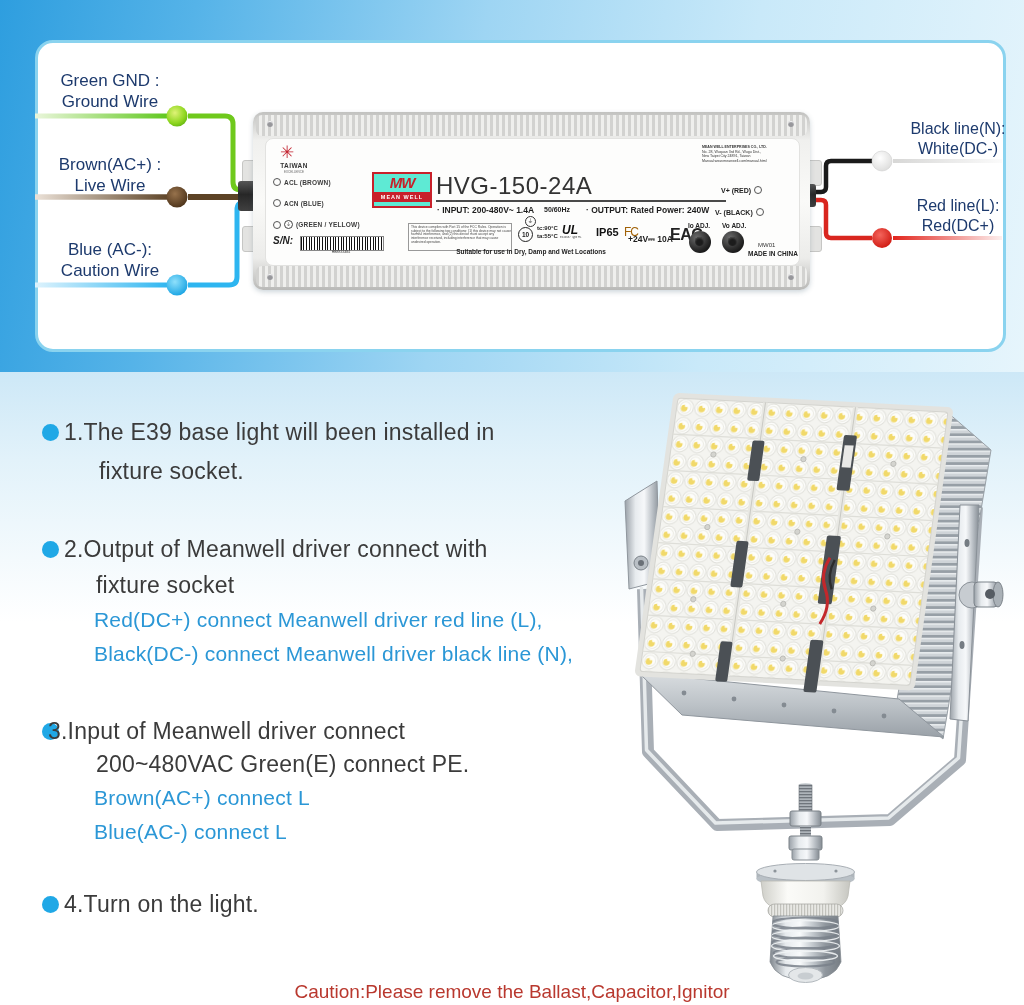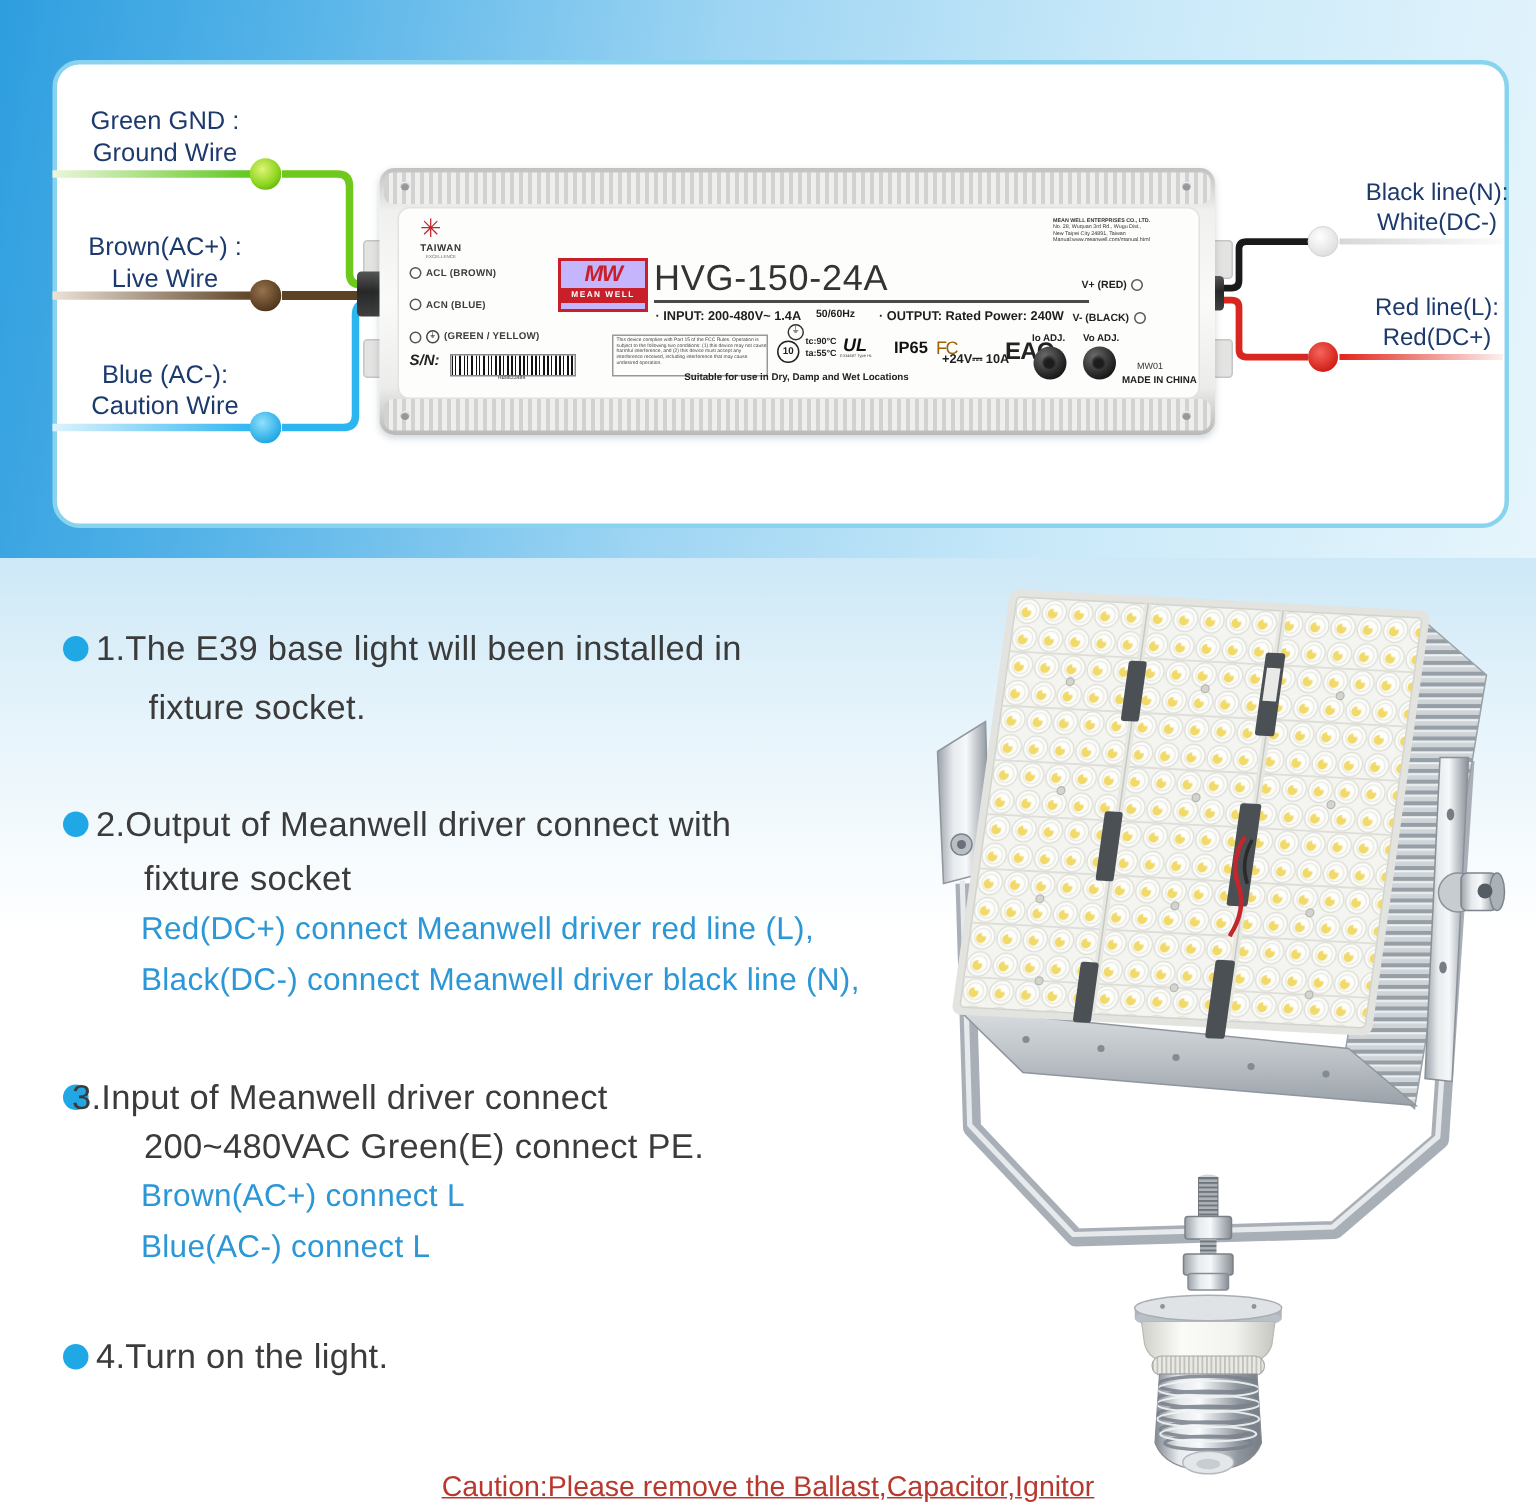--- a/index.html
+++ b/index.html
@@ -31,21 +31,21 @@
   .tw-sub{left:4px;top:31px;width:96px;text-align:center;font-size:6px;color:#666;transform:scale(.5);transform-origin:0 0;}
   .trow{display:flex;align-items:center;gap:3px;left:7px;}
   .ocirc{position:static;width:6px;height:6px;border:1px solid #555;border-radius:50%;display:inline-block;}
   .gnd-mini{position:static;width:7px;height:7px;border:1px solid #444;border-radius:50%;font-size:5px;line-height:7px;text-align:center;display:inline-block;}
   .tname{position:static;font-size:6.5px;font-weight:bold;color:#3c3c3c;letter-spacing:.2px;}
   .snlab{left:7px;top:96px;font-size:10px;font-weight:bold;font-style:italic;color:#222;}
   .barcode{left:34px;top:97px;width:82px;height:13px;background:
     repeating-linear-gradient(90deg,#111 0 1px,#fff 1px 2.5px,#111 2.5px 3px,#fff 3px 5px,#111 5px 6.5px,#fff 6.5px 8px);
     border:1px solid #888;}
   .bcnum{left:34px;top:111px;width:164px;text-align:center;font-size:7px;color:#333;transform:scale(.5);transform-origin:0 0;}
-  .mw-box{left:106px;top:33px;width:56px;height:32px;border:2px solid #c8202a;background:#c4b5fd;}
+  .mw-box{left:106px;top:33px;width:56px;height:32px;border:2px solid #c8202a;background:#5eead4;}
   .mw-top{left:0;top:0;width:56px;height:18px;text-align:center;font-size:15px;font-weight:900;font-style:italic;color:#c8202a;line-height:18px;letter-spacing:-1px;}
   .mw-bot{left:0;top:18px;width:56px;height:10px;background:#c8202a;color:#fff;font-size:5.5px;font-weight:bold;text-align:center;line-height:10px;letter-spacing:1px;}
   .model{left:170px;top:33px;font-size:24px;color:#333;letter-spacing:.5px;}
   .model-line{left:170px;top:61px;width:290px;height:2px;background:#4a4a4a;}
   .inln{left:171px;top:66px;font-size:8.5px;font-weight:bold;color:#1e1e1e;}
   .infreq{left:278px;top:67px;font-size:7px;font-weight:bold;color:#1e1e1e;}
   .gnd2{left:259px;top:77px;width:9px;height:9px;border:1px solid #333;border-radius:50%;font-size:6px;line-height:9px;text-align:center;color:#222;}
   .outln1{left:320px;top:66px;font-size:8.5px;font-weight:bold;color:#1e1e1e;}
   .outln2{left:362px;top:77px;font-size:8.5px;font-weight:bold;color:#1e1e1e;margin-top:18px;}
   .fccbox{left:142px;top:84px;width:102px;height:26px;border:1px solid #999;}
@@ -68,21 +68,21 @@
   .knob{width:22px;height:22px;border-radius:50%;background:radial-gradient(circle at 35% 30%,#6b6b6b,#2c2c2c 55%,#000);}
   .knob span{position:absolute;left:6px;top:6px;width:9px;height:9px;border-radius:50%;background:#1c1c1c;box-shadow:inset 0 1px 2px #555;}
   .mw01{left:492px;top:103px;font-size:6px;color:#333;}
   .madein{left:482px;top:111px;font-size:6.5px;font-weight:bold;color:#222;}
   
   .mid-bg{position:absolute;left:0;top:372px;width:1024px;height:250px;
     background:linear-gradient(180deg,#cde8f7 0%,#e2f2fa 35%,#ffffff 100%);}
   .bullet{position:absolute;width:17px;height:17px;border-radius:50%;background:#20a8e6;}
   .sline{position:absolute;font-size:23px;line-height:29px;color:#3b3b3b;letter-spacing:.2px;text-align:center;}
   .bline{position:absolute;font-size:21px;line-height:27px;color:#2b97d6;letter-spacing:.2px;}
-  .caution{position:absolute;left:0;top:981px;width:1024px;text-align:center;font-size:19px;color:#b9382e;text-decoration:underline;}
+  .caution{position:absolute;left:0;top:981px;width:1024px;text-align:center;font-size:19px;color:#b9382e;}
   .fixture{position:absolute;left:594px;top:383px;width:430px;height:622px;pointer-events:none;}
 </style>
 </head>
 <body>
 
 <div class="top-section">
   <div class="diagram-panel"></div>
 
   <svg class="wires" viewBox="0 0 1024 372">
     <defs>

